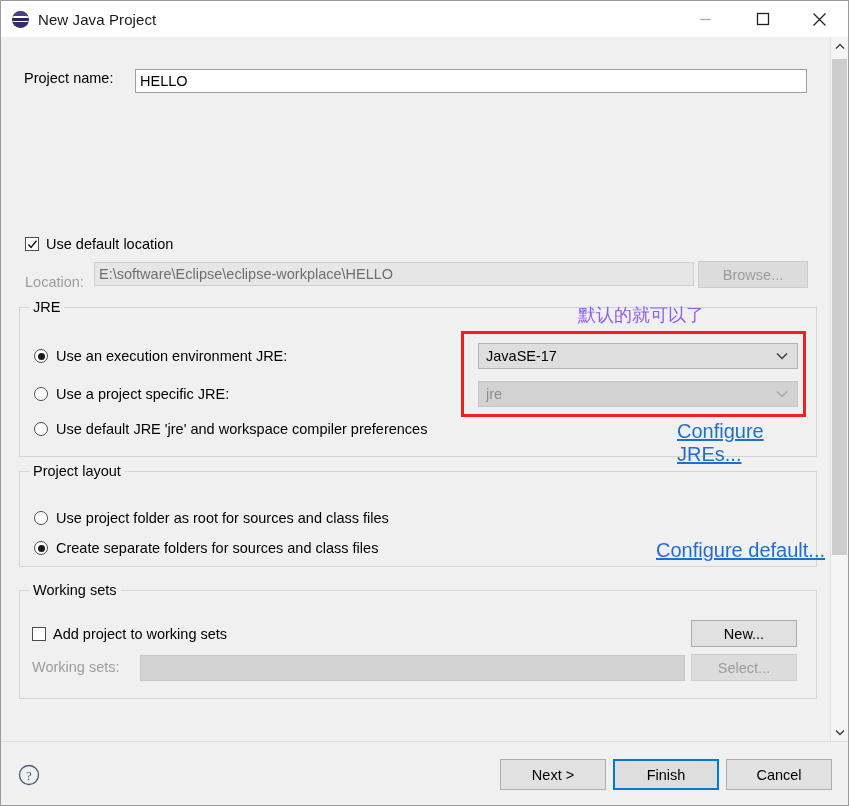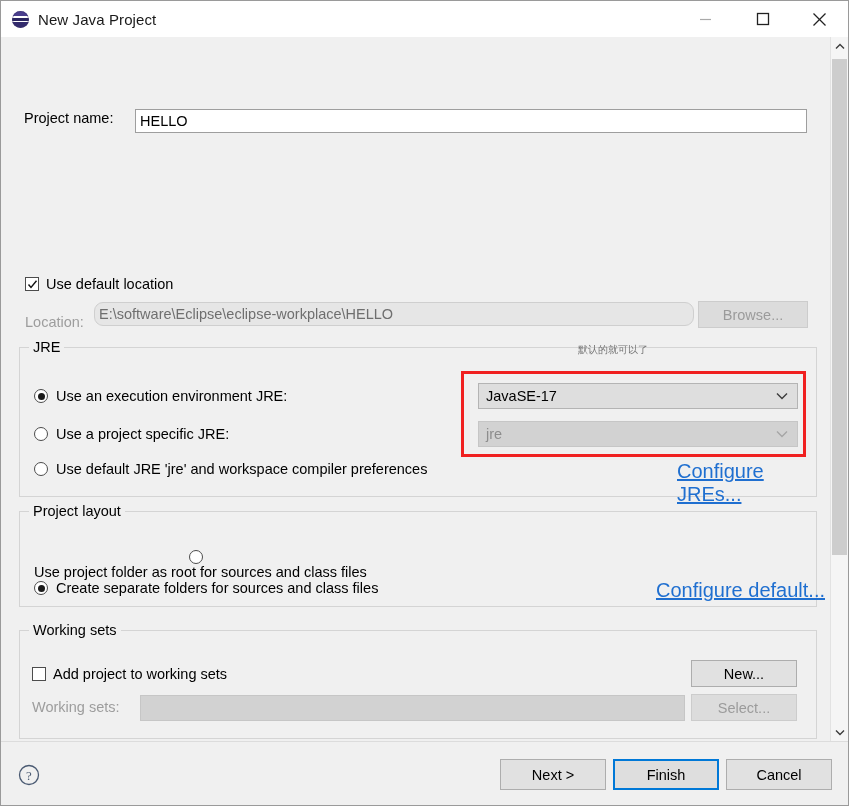--- a/index.html
+++ b/index.html
@@ -97,21 +97,20 @@
     flex: 1 1 auto;
     position: relative;
     background: #f0f0f0;
     overflow: hidden;
   }
   .scrollpane {
     position: absolute;
     left: 0; top: 0; right: 18px; bottom: 0;
     background: #f0f0f0;
     overflow: hidden;
-    margin-top: 40px;
   }
   .content {
     position: relative;
     padding: 0;
   }
 
   
   .scrollbar {
     position: absolute;
     top: 0; right: 0; bottom: 0;
@@ -231,22 +230,22 @@
   }
 
   
   .annot-box {
     position: absolute;
     border: 3px solid #f02020;
     pointer-events: none;
   }
   .annot-text {
     position: absolute;
-    color: #737373;
-    font-size: 10px;
+    color: #8b5cf6;
+    font-size: 18px;
     white-space: nowrap;
   }
 
   
   .footer {
     flex: 0 0 auto;
     height: 64px;
     background: #f0f0f0;
     border-top: 1px solid #dcdcdc;
     position: relative;
@@ -318,21 +317,21 @@
             <svg width="11" height="11" viewBox="0 0 11 11">
                 <polyline points="1.5,5.5 4,8.5 9.5,1.8" fill="none" stroke="#111" stroke-width="1.4"></polyline>
               </svg>
           </span>
           <span class="lbl">Use default location</span>
         </div>
 
         <div class="row" style="left:24px; top:237px;">
           <span class="lbl dim">Location:</span>
         </div>
-        <input class="txt disabled" type="text" style="position: absolute; left: 93px; top: 225px; width: 600px; border-radius: 9px;" readonly="" value="E:\software\Eclipse\eclipse-workplace\HELLO">
+        <input class="txt disabled" type="text" style="position: absolute; left: 93px; top: 225px; width: 600px;" readonly="" value="E:\software\Eclipse\eclipse-workplace\HELLO">
         <button class="btn disabled" style="position:absolute; left:697px; top:224px; width:110px;">Browse...</button>
 
         <div class="group" style="left:18px; top:270px; width:798px; height:150px;">
           <span class="gtitle">JRE</span>
         </div>
 
         <div class="row" style="left:33px; top:311px;">
           <span class="rb">
               <span class="dot"></span>
             </span>
@@ -369,21 +368,21 @@
 
         <span class="link" style="left:676px; top:383px;">Configure JREs...</span>
 
         <div class="annot-box" style="left:460px; top:294px; width:345px; height:86px;"></div>
         <span class="annot-text" style="left:577px; top:266px;">默认的就可以了</span>
 
         <div class="group" style="left:18px; top:434px; width:798px; height:96px;">
           <span class="gtitle">Project layout</span>
         </div>
 
-        <div class="row" style="left:33px; top:473px;flex-direction:column;">
+        <div class="row" style="left:33px; top:473px;">
           <span class="rb"></span>
           <span class="lbl">Use project folder as root for sources and class files</span>
         </div>
 
         <div class="row" style="left:33px; top:503px;">
           <span class="rb">
               <span class="dot"></span>
             </span>
           <span class="lbl">Create separate folders for sources and class files</span>
         </div>

